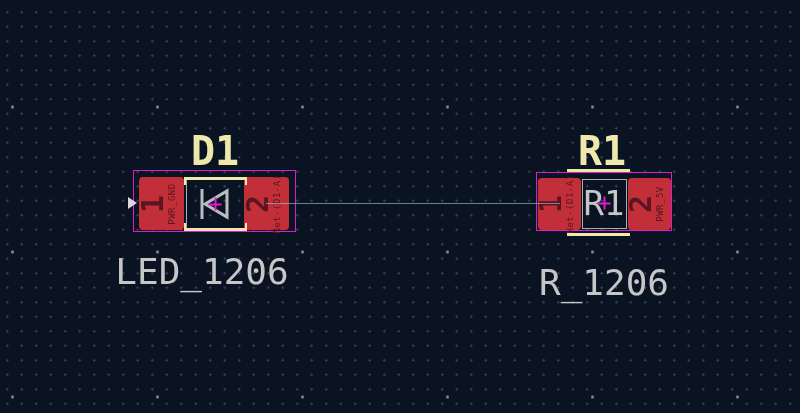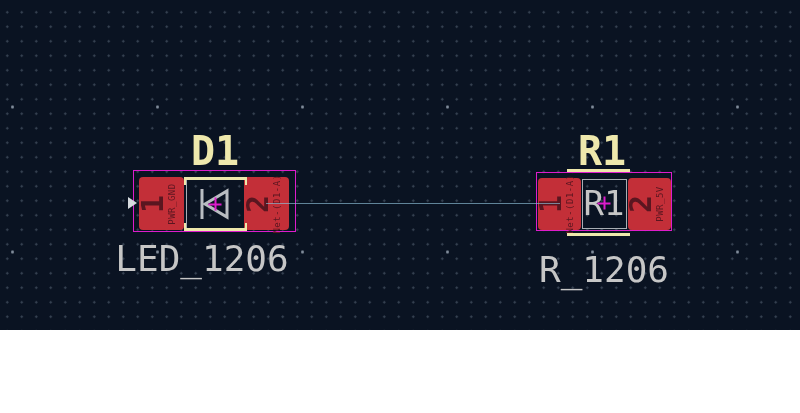--- a/index.html
+++ b/index.html
@@ -1,34 +1,34 @@
 <!DOCTYPE html>
 <html style="--bg: #0A1322; --copper: #C32F38; --padtext: #5A1620; --courtyard: #DD1CCB; --silk: #EEE8AC; --fab: #A9AEB4; --fabtext: #C6C6C6; --ratsnest: #8FC2DA;"><head>
 <meta charset="utf-8">
 <style>
   html,body{margin:0;padding:0;}
   body{width:800px;height:413px;overflow:hidden;}
   .canvas{
-    position:relative;width:800px;height:330px;
+    position:relative;width:800px;height:413px;
     background-color:var(--bg,#0A1322);
     background-image:
       radial-gradient(circle, rgba(205,218,232,.60) 1.2px, transparent 1.7px),
       radial-gradient(circle, rgba(150,168,186,.34) .9px, transparent 1.4px);
     background-size:145px 145px, 14.5px 14.5px;
     background-position:-60px 34.5px, 0px 5px;
     font-family:"DejaVu Sans Mono", monospace;
   }
   .abs{position:absolute;}
   .ref-text{
     color:var(--silk,#EEE8AC);font-size:40px;font-weight:bold;line-height:1;
     transform:translateX(-50%);white-space:nowrap;z-index:6;
   }
   .value-text{
     color:var(--fabtext,#C6C6C6);font-size:36px;line-height:1;
-    transform:translateX(-50%);white-space:nowrap;z-index:6;
+    transform:translateX(-50%);white-space:nowrap;z-index:6;margin-top:13px;
   }
   .courtyard{
     border:1.5px solid var(--courtyard,#DD1CCB);z-index:1;box-sizing:border-box;
   }
   .fab-body{
     border:1.5px solid var(--fab,#A9AEB4);z-index:1;box-sizing:border-box;
   }
   .pad{
     background:var(--copper,#C32F38);border-radius:4px;z-index:2;
   }

